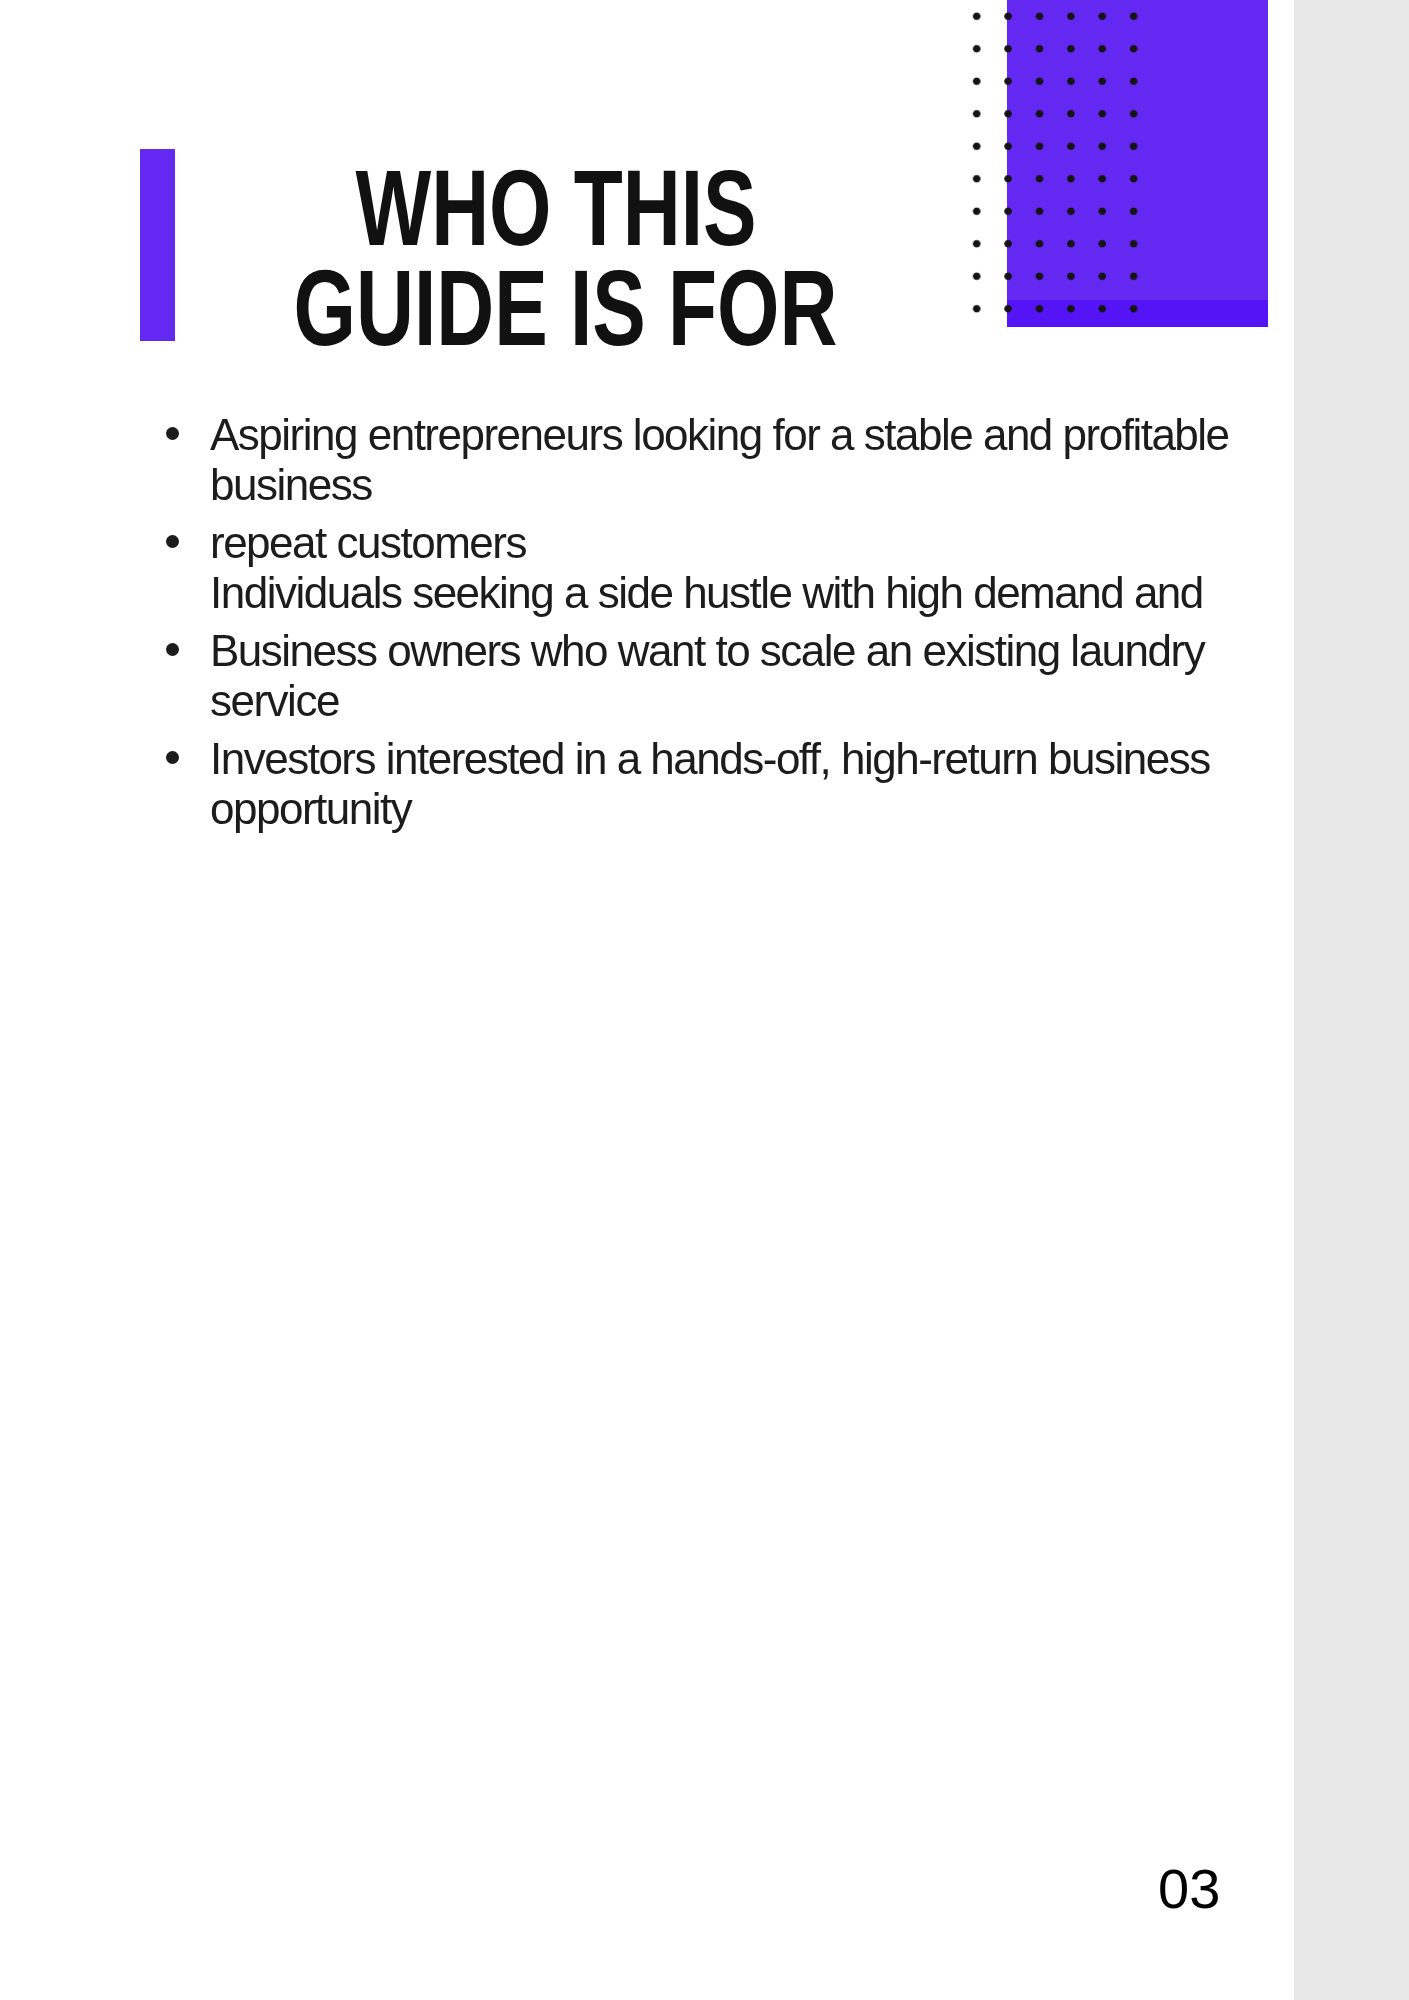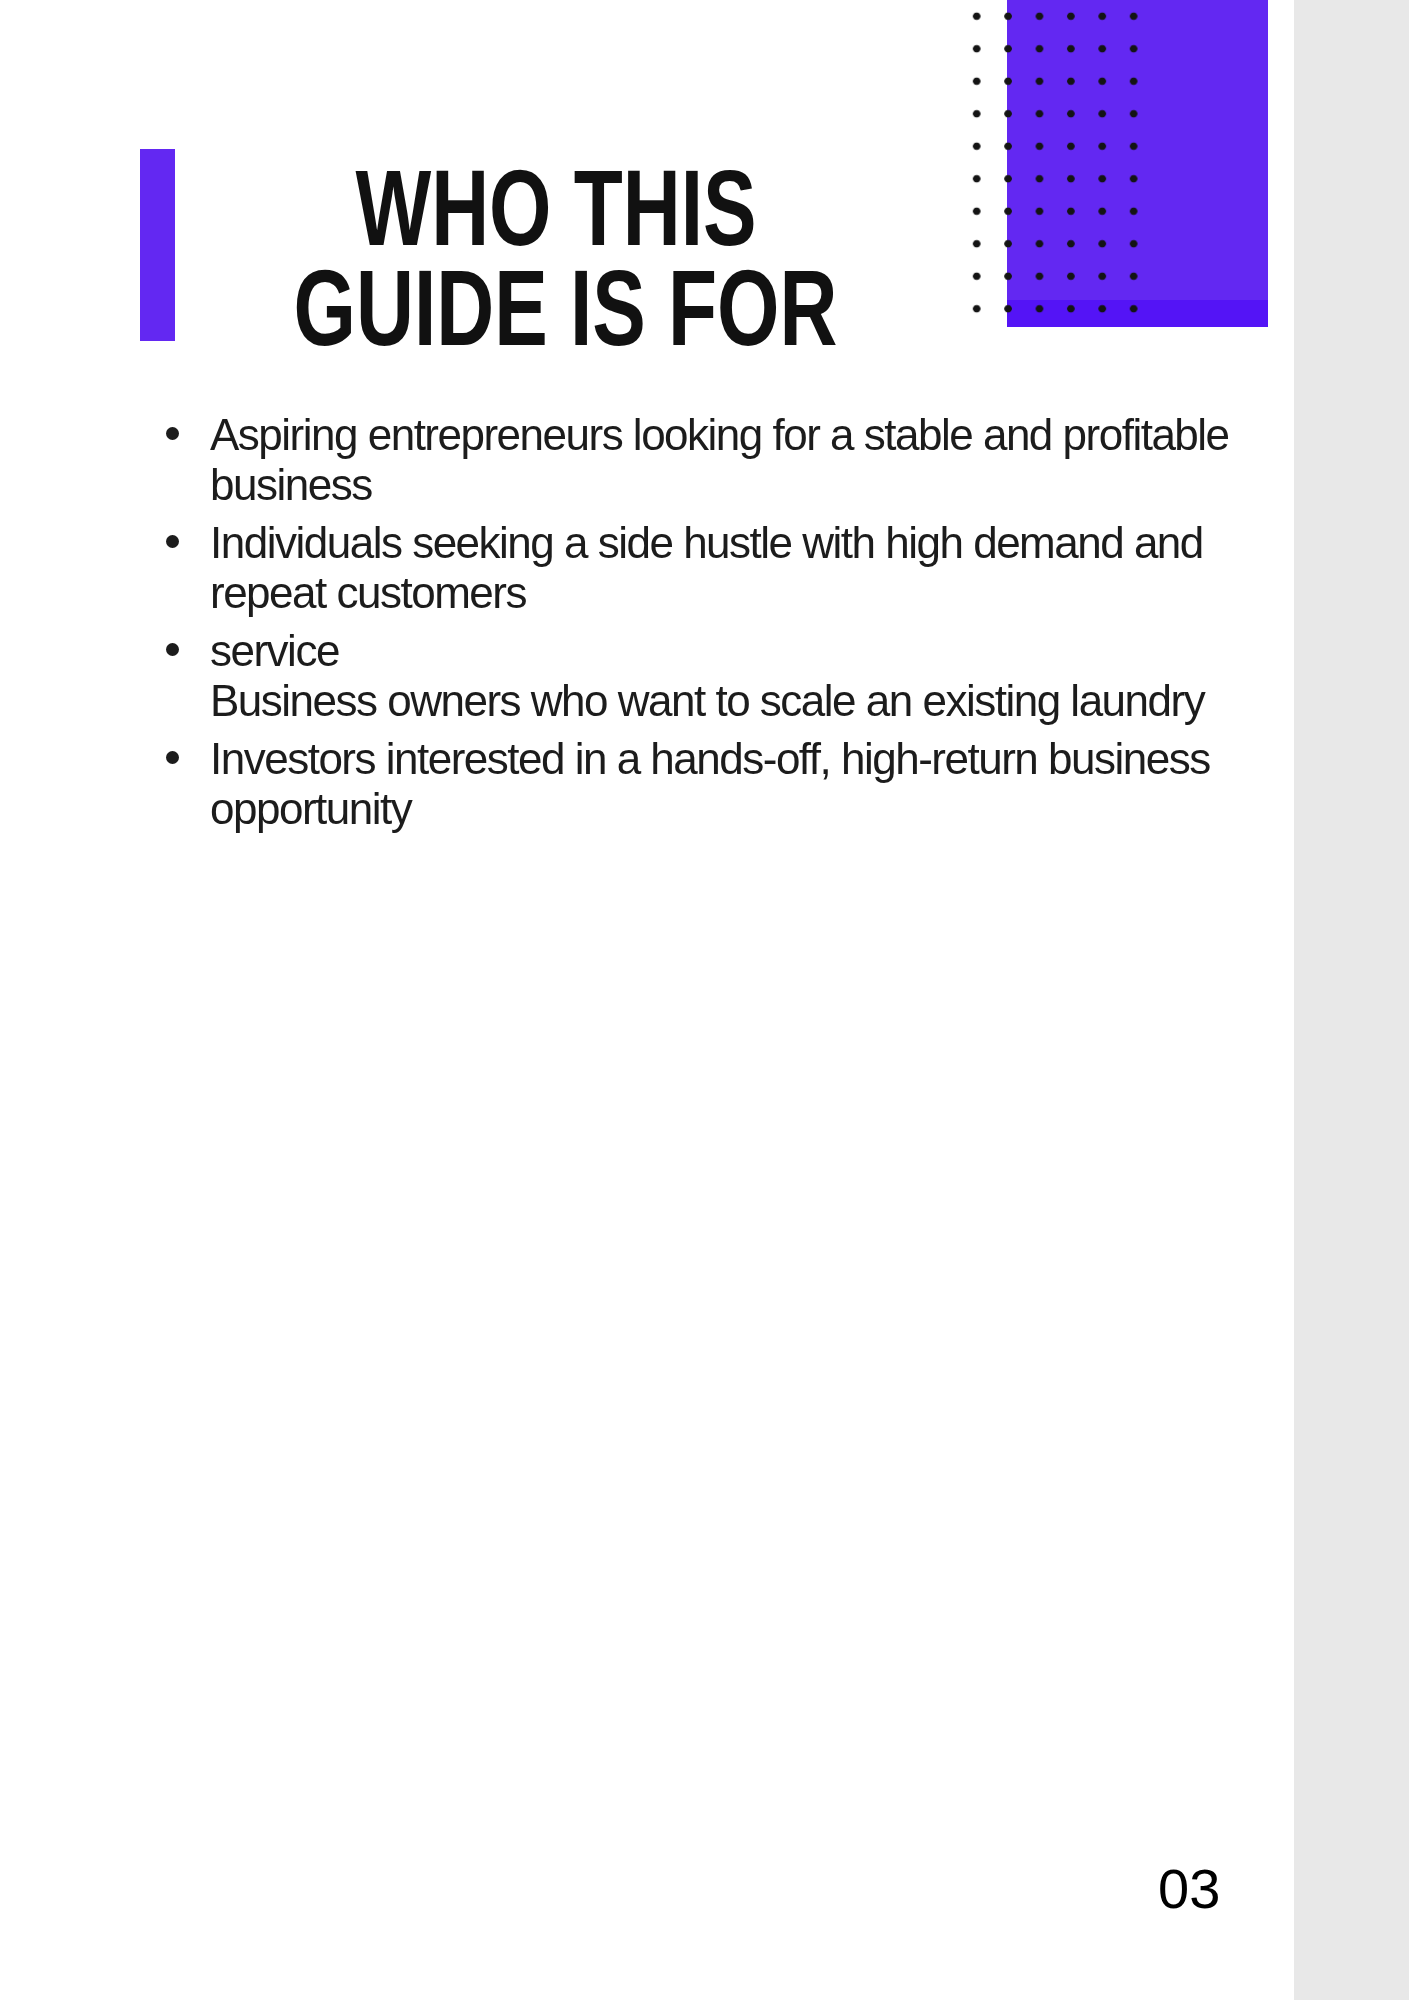--- a/index.html
+++ b/index.html
@@ -111,26 +111,26 @@
   </div>
 
   <div class="dot-grid"></div>
 
   <ul class="bullets">
       <li>
         <div>Aspiring entrepreneurs looking for a stable and profitable</div>
         <div>business</div>
       </li>
       <li>
+        <div>repeat customers</div>
         <div>Individuals seeking a side hustle with high demand and</div>
-        <div>repeat customers</div>
       </li>
       <li>
+        <div>Business owners who want to scale an existing laundry</div>
         <div>service</div>
-        <div>Business owners who want to scale an existing laundry</div>
       </li>
       <li>
         <div>Investors interested in a hands-off, high-return business</div>
         <div>opportunity</div>
       </li>
     </ul>
 
   <div class="page-number">03</div>
 
 </div>

